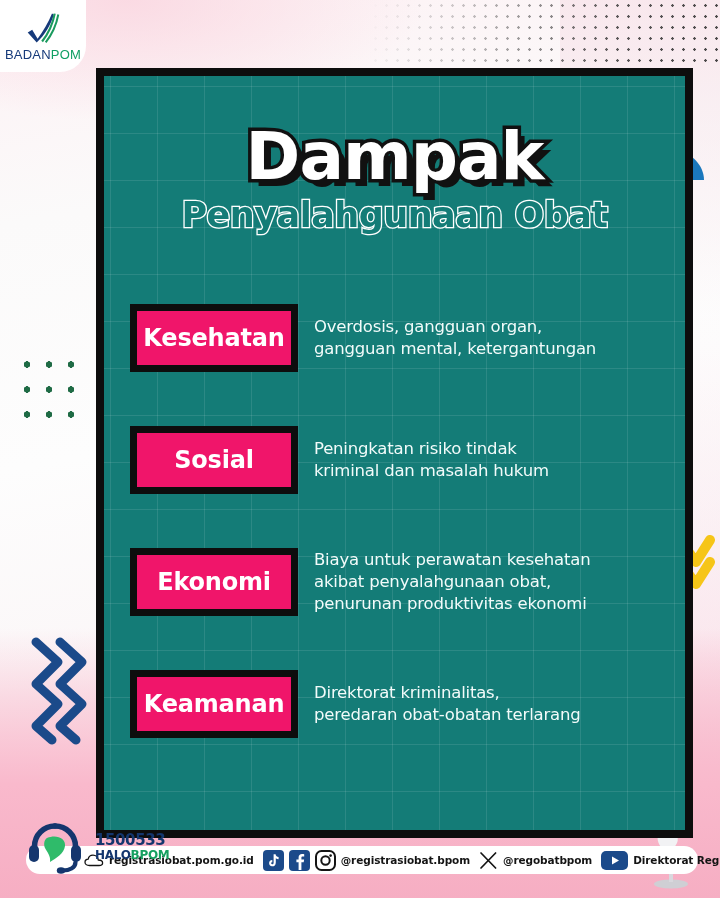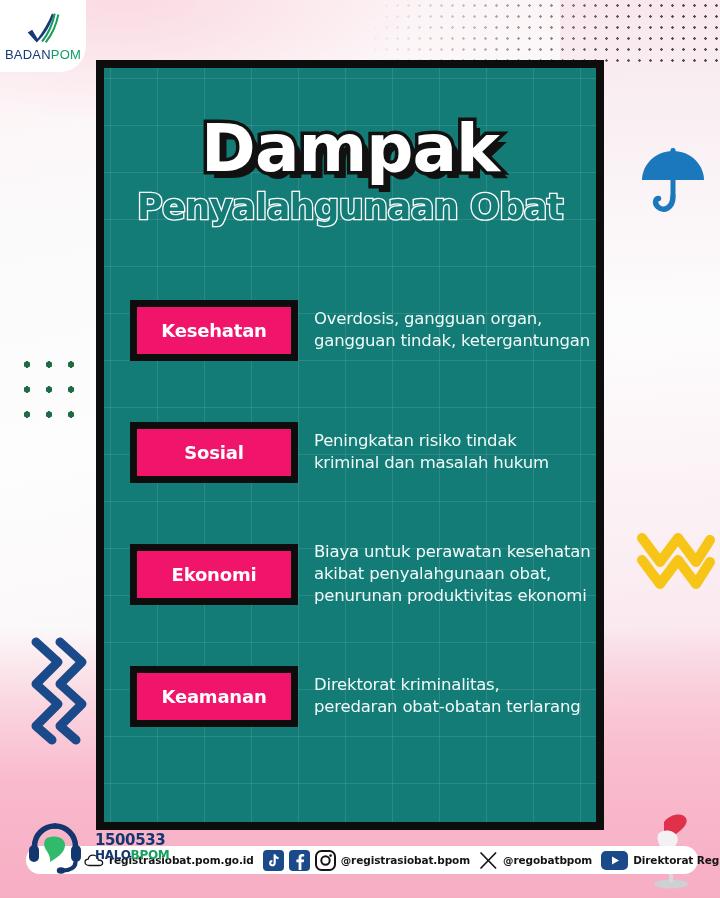--- a/index.html
+++ b/index.html
@@ -90,22 +90,22 @@
     font-weight: normal;
     letter-spacing: .2px;
     white-space: nowrap;
   }
   .logo-badge .wordmark .badan { color: #163a7a; }
   .logo-badge .wordmark .pom { color: #0f9f63; }
 
   
   .card {
     position: absolute;
-    left: 96px; top: 60px;
-    width: 508px; height: 770px;
+    left: 96px; top: 68px;
+    width: 597px; height: 770px;
     border: 8px solid #0d0d0d;
     box-sizing: border-box;
     background-color: #147c77;
     background-image:
       linear-gradient(to right, rgba(255,255,255,0.10) 1px, transparent 1px),
       linear-gradient(to bottom, rgba(255,255,255,0.10) 1px, transparent 1px);
     background-size: 47px 47px;
     background-position: 6px 10px;
     overflow: hidden;
     z-index: 4;
@@ -158,21 +158,21 @@
     flex: 0 0 auto;
     width: 168px;
     box-sizing: border-box;
     background: #f0156a;
     border: 7px solid #0d0d0d;
     padding: 13px 6px;
     text-align: center;
   }
   .chip-label {
     font-family: "DejaVu Sans", sans-serif;
-    font-size: 18px;
+    font-size: 24px;
     font-weight: bold;
     color: #ffffff;
     letter-spacing: -0.2px;
     white-space: nowrap;
   }
   .row-desc {
     flex: 1 1 auto;
     padding-left: 16px;
     color: #f2fbfa;
     font-family: "DejaVu Sans", sans-serif;
@@ -298,21 +298,21 @@
     </div>
 
     <div class="rows">
 
       <div class="row">
         <div class="chip">
           <span class="chip-label">Kesehatan</span>
         </div>
         <div class="row-desc">
           <span class="line">Overdosis, gangguan organ,</span>
-          <span class="line">gangguan tindak, ketergantungan</span>
+          <span class="line">gangguan mental, ketergantungan</span>
         </div>
       </div>
 
       <div class="row">
         <div class="chip">
           <span class="chip-label">Sosial</span>
         </div>
         <div class="row-desc">
           <span class="line">Peningkatan risiko tindak</span>
           <span class="line">kriminal dan masalah hukum</span>

